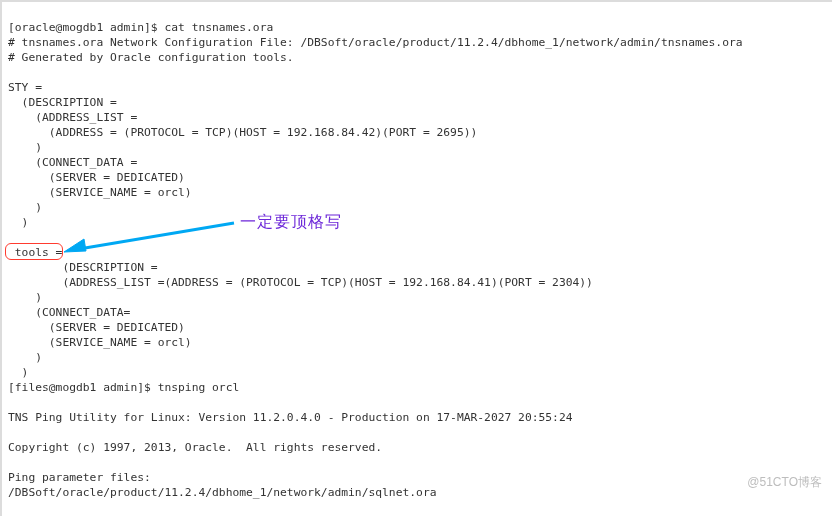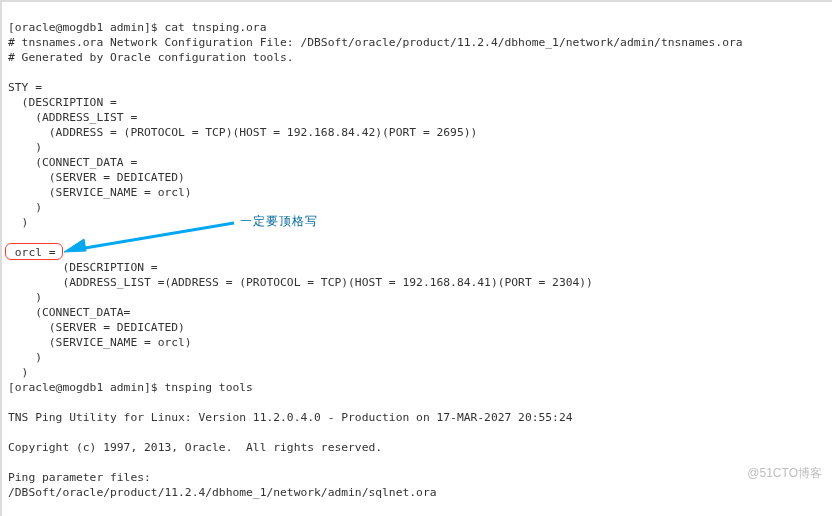--- a/index.html
+++ b/index.html
@@ -28,74 +28,74 @@
     left: 3px;
     top: 241px;
     width: 56px;
     height: 15px;
     pointer-events: none;
   }
   .annotation {
     position: absolute;
     left: 238px;
     top: 212px;
-    color: #0369a1;
+    color: #6d28d9;
     font-family: "Helvetica Neue", Arial, "Microsoft YaHei", sans-serif;
-    font-size: 12px;
+    font-size: 16px;
     font-weight: 500;
     letter-spacing: 1px;
   }
   .arrow-svg {
     position: absolute;
     left: 62px;
     top: 215px;
     pointer-events: none;
   }
   .arrow-svg polygon, .arrow-svg line {
     stroke: #00a8f3;
     fill: #00a8f3;
   }
   .watermark {
     position: absolute;
     right: 10px;
-    bottom: 35px;
+    bottom: 26px;
     color: #bdbdbd;
     font-family: "Helvetica Neue", Arial, sans-serif;
     font-size: 12px;
   }
 </style>
 </head>
 <body>
 
 <div class="terminal">
-<span>[oracle@mogdb1 admin]$ cat tnsping.ora</span>
+<span>[oracle@mogdb1 admin]$ cat tnsnames.ora</span>
 <span># tnsnames.ora Network Configuration File: /DBSoft/oracle/product/11.2.4/dbhome_1/network/admin/tnsnames.ora</span>
 <span># Generated by Oracle configuration tools.</span>
 <span></span>
 <span>STY =</span>
 <span>  (DESCRIPTION =</span>
 <span>    (ADDRESS_LIST =</span>
 <span>      (ADDRESS = (PROTOCOL = TCP)(HOST = 192.168.84.42)(PORT = 2695))</span>
 <span>    )</span>
 <span>    (CONNECT_DATA =</span>
 <span>      (SERVER = DEDICATED)</span>
 <span>      (SERVICE_NAME = orcl)</span>
 <span>    )</span>
 <span>  )</span>
 <span></span>
-<span> orcl =</span>
+<span> tools =</span>
 <span>        (DESCRIPTION =</span>
 <span>        (ADDRESS_LIST =(ADDRESS = (PROTOCOL = TCP)(HOST = 192.168.84.41)(PORT = 2304))</span>
 <span>    )</span>
 <span>    (CONNECT_DATA=</span>
 <span>      (SERVER = DEDICATED)</span>
 <span>      (SERVICE_NAME = orcl)</span>
 <span>    )</span>
 <span>  )</span>
-<span>[oracle@mogdb1 admin]$ tnsping tools</span>
+<span>[files@mogdb1 admin]$ tnsping orcl</span>
 <span></span>
 <span>TNS Ping Utility for Linux: Version 11.2.0.4.0 - Production on 17-MAR-2027 20:55:24</span>
 <span></span>
 <span>Copyright (c) 1997, 2013, Oracle.  All rights reserved.</span>
 <span></span>
 <span>Ping parameter files:</span>
 <span>/DBSoft/oracle/product/11.2.4/dbhome_1/network/admin/sqlnet.ora</span>
 <span></span>
 
 

